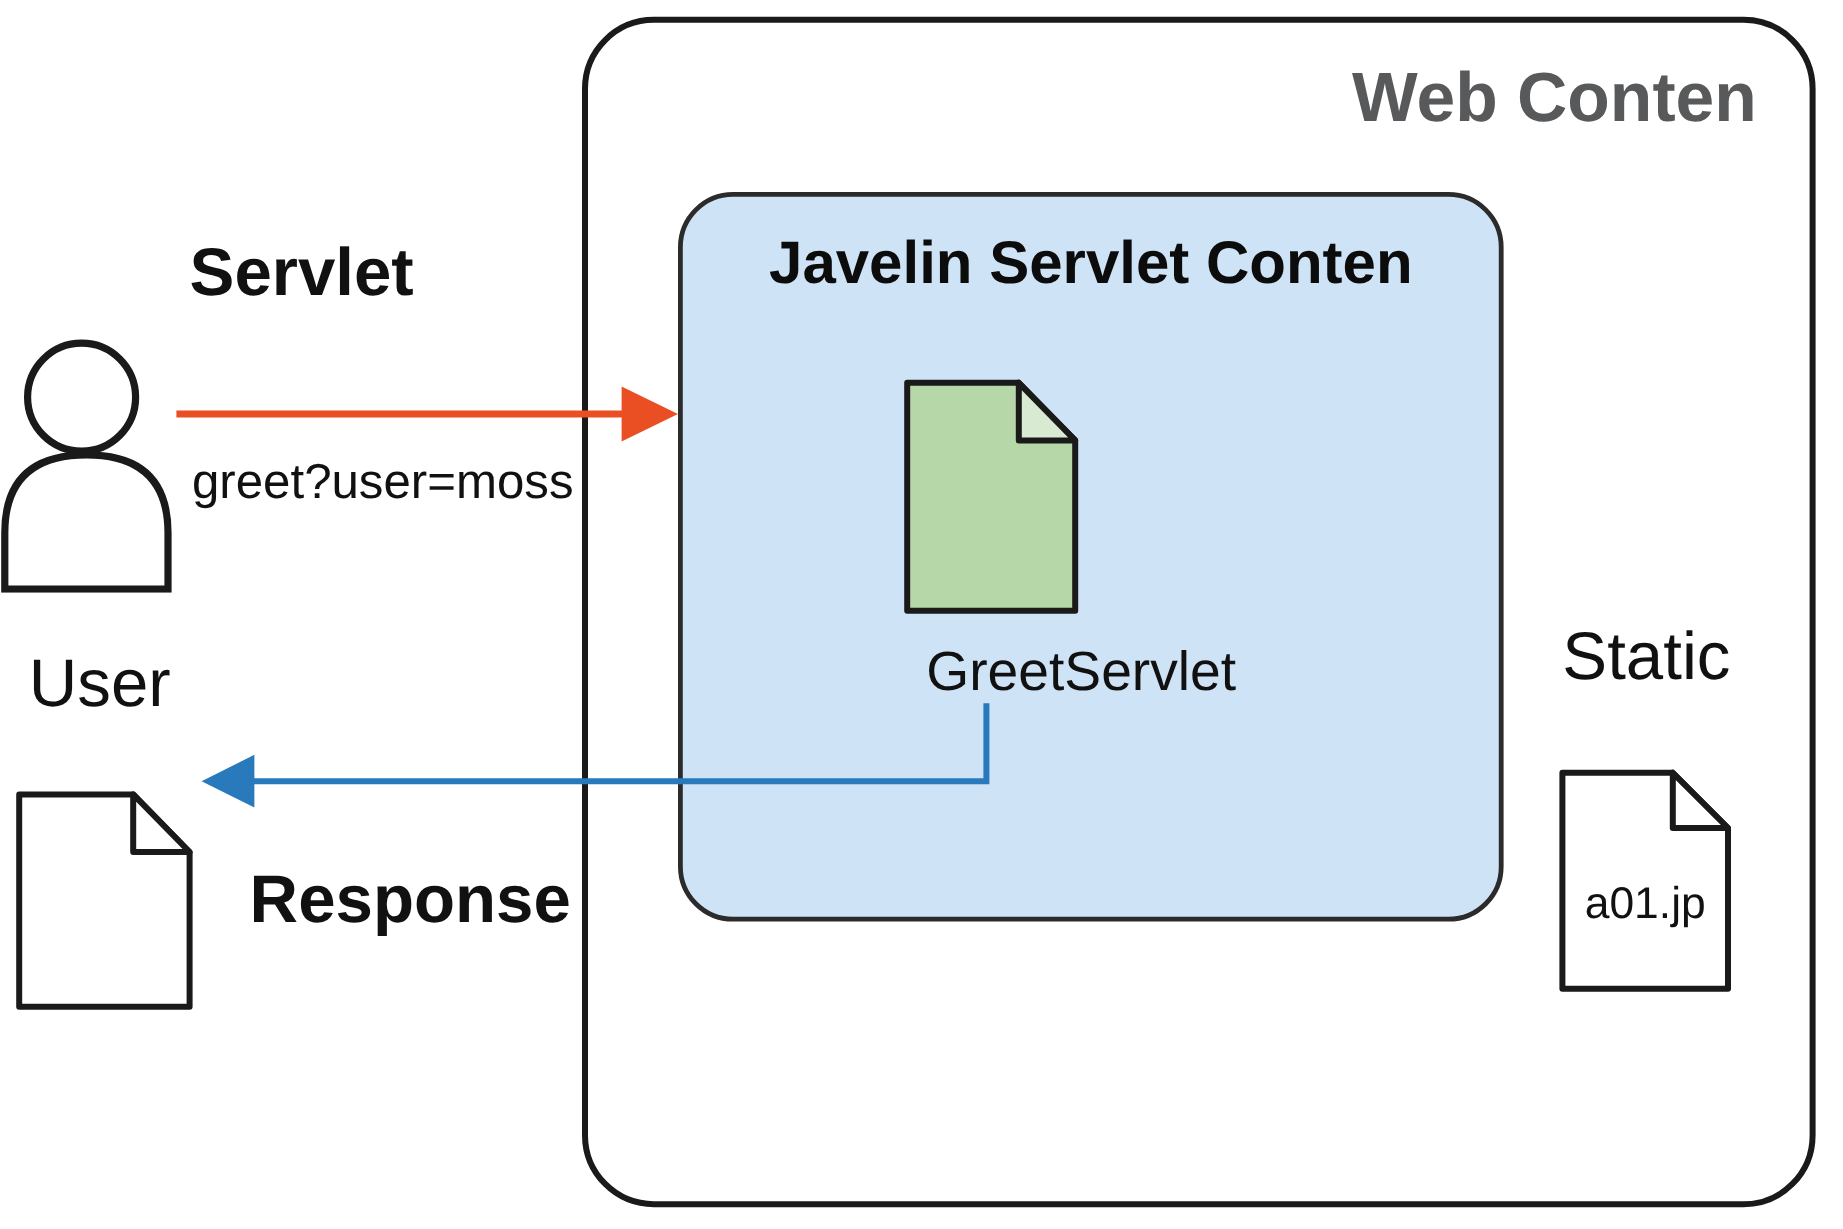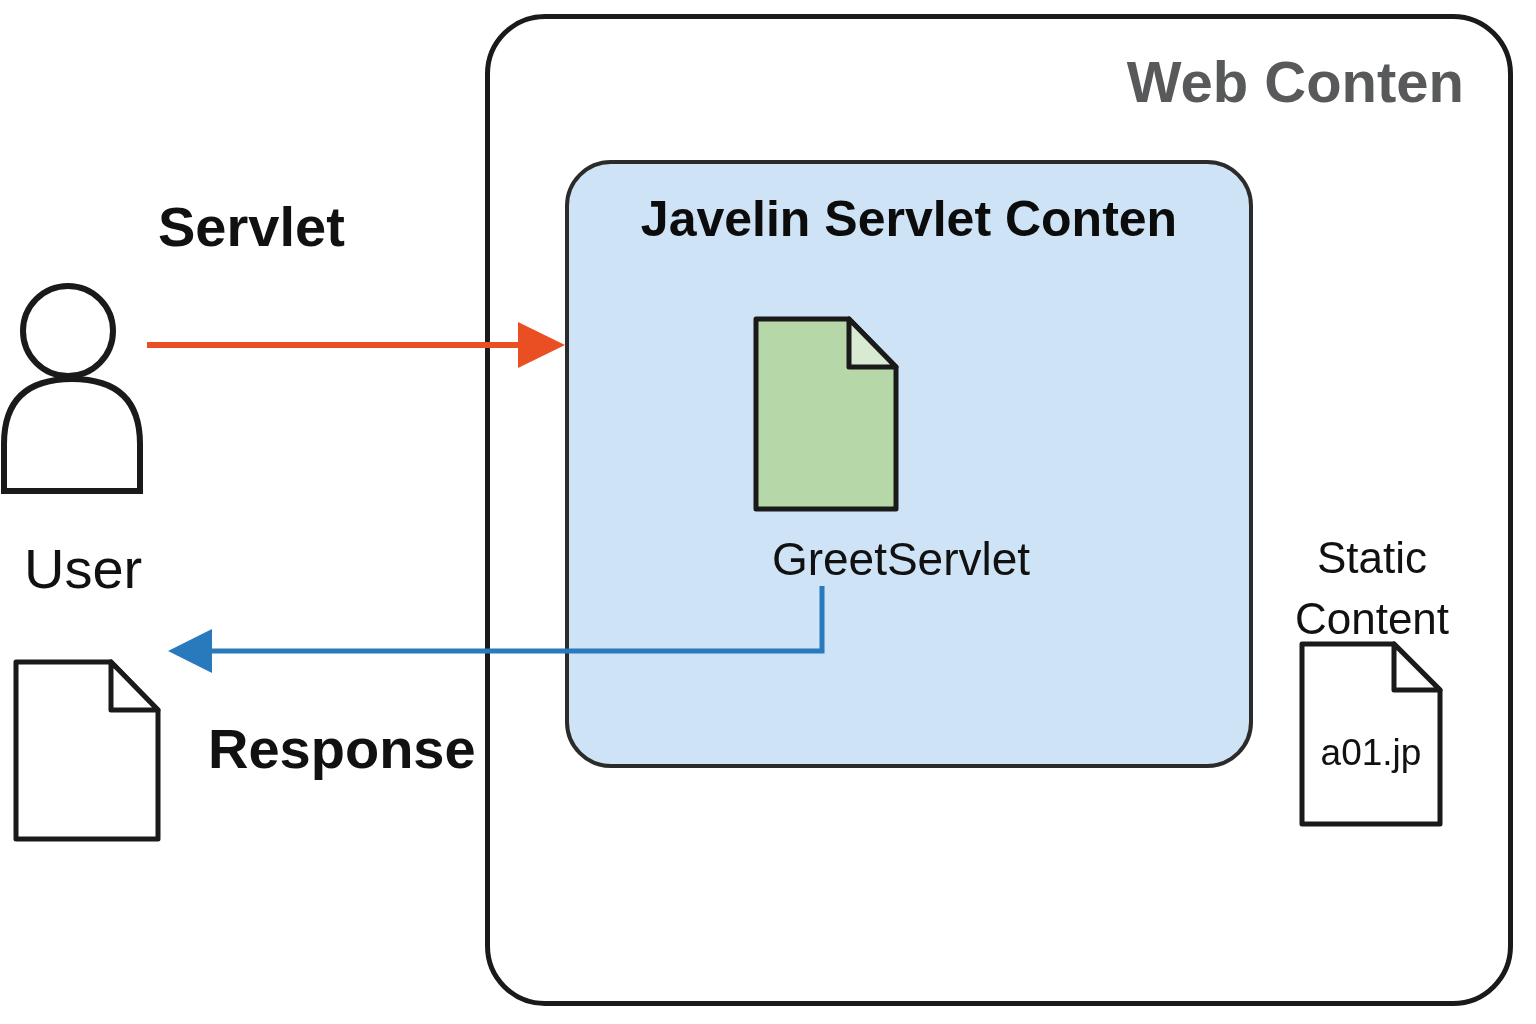--- a/index.html
+++ b/index.html
@@ -38,21 +38,21 @@
   }
   #greetservlet-label{
     left:565px;top:532px;width:672px;text-align:center;font-size:46px;
   }
 
   #request-label{left:158px;top:194px;font-size:56px;font-weight:bold;}
   #request-url{left:160px;top:372px;font-size:41px;line-height:1.42;}
   #user-label{left:24px;top:536px;font-size:56px;font-weight:normal;}
   #response-label{left:208px;top:716px;font-size:56px;font-weight:bold;}
 
-  #static-label{left:1262px;top:508px;width:220px;text-align:center;font-size:44px;line-height:1.38;margin-top:20px;}
+  #static-label{left:1262px;top:508px;width:220px;text-align:center;font-size:56px;line-height:1.38;}
   #static-label span{display:block;}
   #a01-label{left:1298px;top:732px;width:146px;text-align:center;font-size:37px;}
 
   #user-icon{left:0px;top:282px;}
   #servlet-doc-icon{left:752px;top:315px;}
   #response-doc-icon{left:12px;top:658px;}
   #static-doc-icon{left:1298px;top:640px;}
 
   #arrows{left:0;top:0;pointer-events:none;}
   .arrow-orange-line{stroke:var(--orange);stroke-width:6;}
@@ -81,32 +81,32 @@
 </svg>
 <div class="abs" id="greetservlet-label">GreetServlet</div>
 
 <svg class="abs" id="user-icon" width="150" height="212" viewBox="0 0 150 212">
   <circle class="person-shape" cx="68" cy="49" r="45"></circle>
   <path class="person-shape" d="M4 209 V162 Q4 97 72 97 Q140 97 140 162 V209 Z"></path>
 </svg>
 
 <div class="abs" id="request-label">Servlet</div>
 <div class="abs" id="request-url">
+  <div>greet?user=moss</div>
 </div>
 <div class="abs" id="user-label">User</div>
 <div class="abs" id="response-label">Response</div>
 
 <svg class="abs" id="response-doc-icon" width="150" height="185" viewBox="0 0 150 185">
   <polygon class="doc-body-white" points="4,4 99,4 146,52 146,181 4,181"></polygon>
   <polygon class="doc-fold-white" points="99,4 99,52 146,52"></polygon>
 </svg>
 
 <div class="abs" id="static-label">
   <span>Static</span>
-  <span>Content</span>
 </div>
 <svg class="abs" id="static-doc-icon" width="146" height="188" viewBox="0 0 146 188">
   <polygon class="doc-body-white" points="4,4 96,4 142,50 142,184 4,184"></polygon>
   <polygon class="doc-fold-white" points="96,4 96,50 142,50"></polygon>
 </svg>
 <div class="abs" id="a01-label">a01.jp</div>
 
 <svg class="abs" id="arrows" width="1536" height="1024" viewBox="0 0 1536 1024">
   <g>
     <line class="arrow-orange-line" x1="147" y1="345" x2="521" y2="345"></line>

